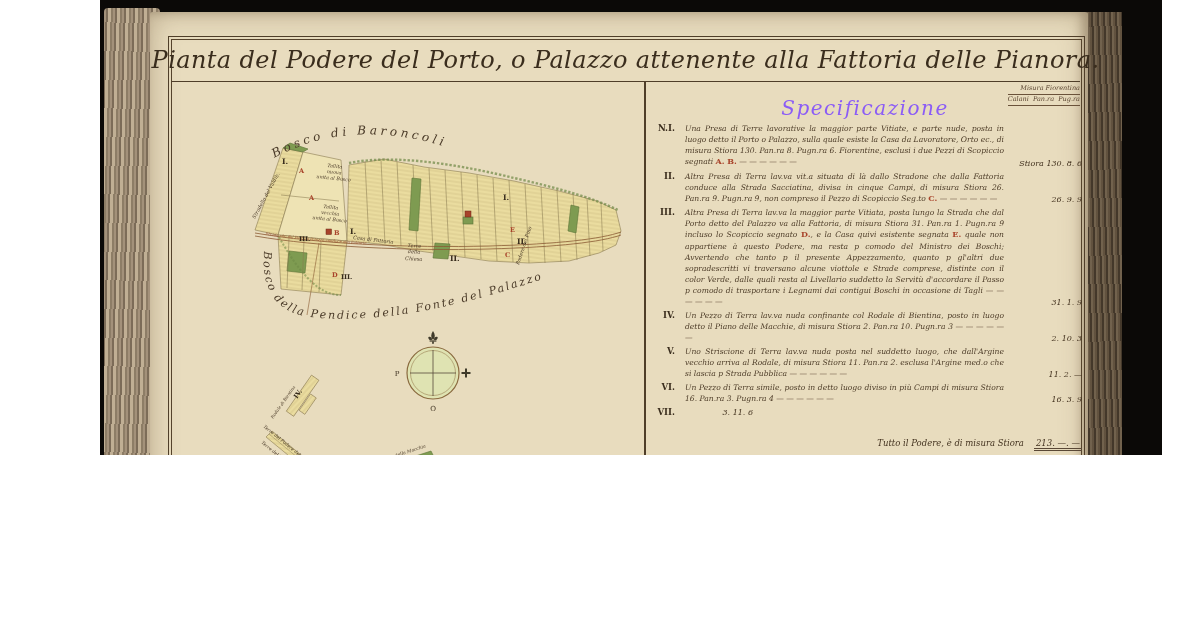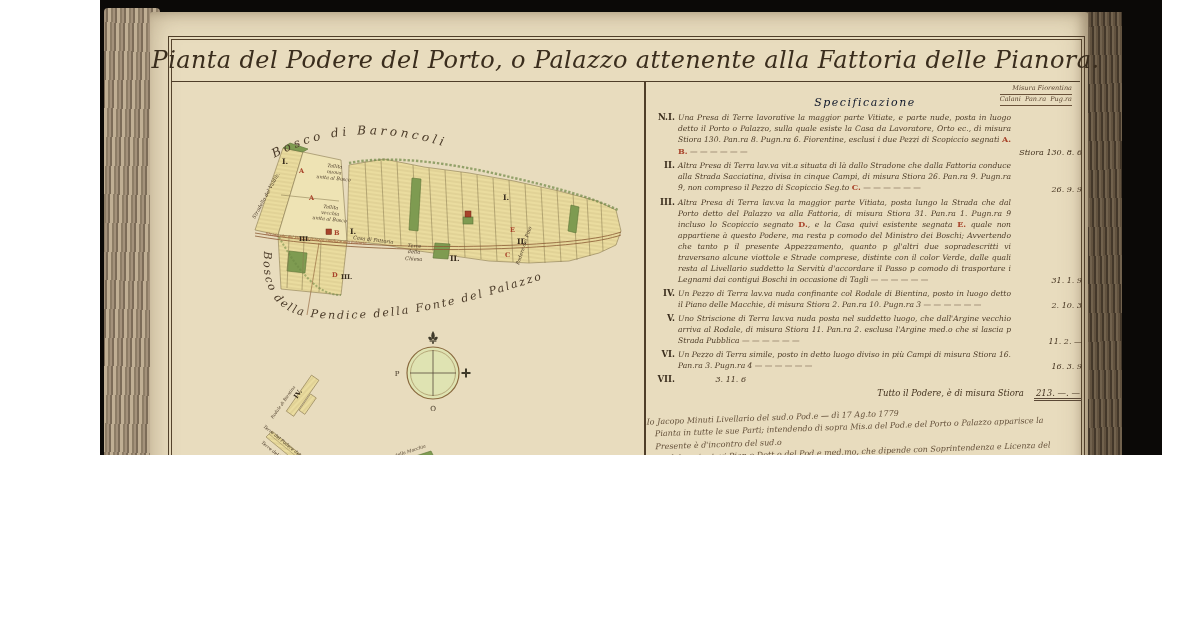--- a/index.html
+++ b/index.html
@@ -30,32 +30,32 @@
   .frame-outer{position:absolute;left:168px;top:36px;width:915px;height:564px;
     border:1.5px solid #4f3e29;}
   .frame-inner{position:absolute;inset:2px;border:1px solid #55432c;}
   .title-band{position:absolute;left:171px;top:39px;width:909px;height:42px;
     border-bottom:1.5px solid #4f3e29;display:flex;align-items:center;justify-content:center;}
   .title-text{font-size:24px;font-style:italic;letter-spacing:.4px;color:#3a2d1d;white-space:nowrap;}
   .divider-v{position:absolute;left:644px;top:81px;width:1.5px;height:518px;background:#4f3e29;}
 
   
   .spec{position:absolute;left:648px;top:84px;width:434px;height:514px;font-style:italic;}
-  .corner{position:absolute;right:10px;top:0;text-align:right;font-size:6.5px;color:#5a4430;line-height:1.5;}
+  .corner{position:absolute;right:2px;top:0;text-align:right;font-size:6.5px;color:#5a4430;line-height:1.5;}
   .corner div{border-bottom:.5px solid #6a523a;white-space:pre;}
-  .spec-heading{margin-top:12px;text-align:center;font-size:11px;letter-spacing:1.5px;color:#0f172a;}
+  .spec-heading{margin-top:12px;text-align:center;font-size:20px;letter-spacing:1.5px;color:#8b5cf6;}
   .intro{margin:5px 8px 2px 14px;font-size:7.8px;line-height:1.5;text-align:justify;color:#4d3c28;}
   .entries{margin-top:2px;}
-  .entry{display:flex;gap:3px;margin-top:3px;}
+  .entry{display:flex;gap:10px;margin-top:3px;}
   .e-num{width:27px;text-align:right;font-size:8.5px;font-style:normal;font-weight:bold;color:#3a2d1d;flex:none;}
   .e-body{flex:1;font-size:7.6px;line-height:1.45;text-align:justify;color:#4d3c28;}
   .e-body::after{content:"  — — — — — —";color:#6a5640;}
   .e-val{width:68px;flex:none;font-size:8px;text-align:right;align-self:flex-end;white-space:nowrap;color:#43321f;}
   .redmark{color:#a8432a;font-weight:bold;font-style:normal;font-size:8px;}
-  .total-line{display:flex;justify-content:flex-end;gap:10px;margin-top:4px;font-size:8.5px;color:#43321f;}
+  .total-line{display:flex;justify-content:flex-end;gap:10px;margin-top:21px;font-size:8.5px;color:#43321f;}
   .total-val{border-bottom:3px double #5a4836;padding:0 2px;}
   .attest{margin:8px 2px 0 0;transform:rotate(-2deg);font-size:8px;line-height:1.55;color:#64503a;}
   .attest div:nth-child(2){margin-left:8px;}
   .attest div:nth-child(3){margin-left:-2px;}
   .attest div:nth-child(4){margin-left:6px;}
   .attest div:nth-child(5){margin-left:2px;}
   .signature{position:absolute;right:4px;bottom:2px;font-size:8.5px;color:#4d3c28;}
 
   
   .map-label{position:absolute;font-style:italic;color:#4a3a28;text-align:center;

